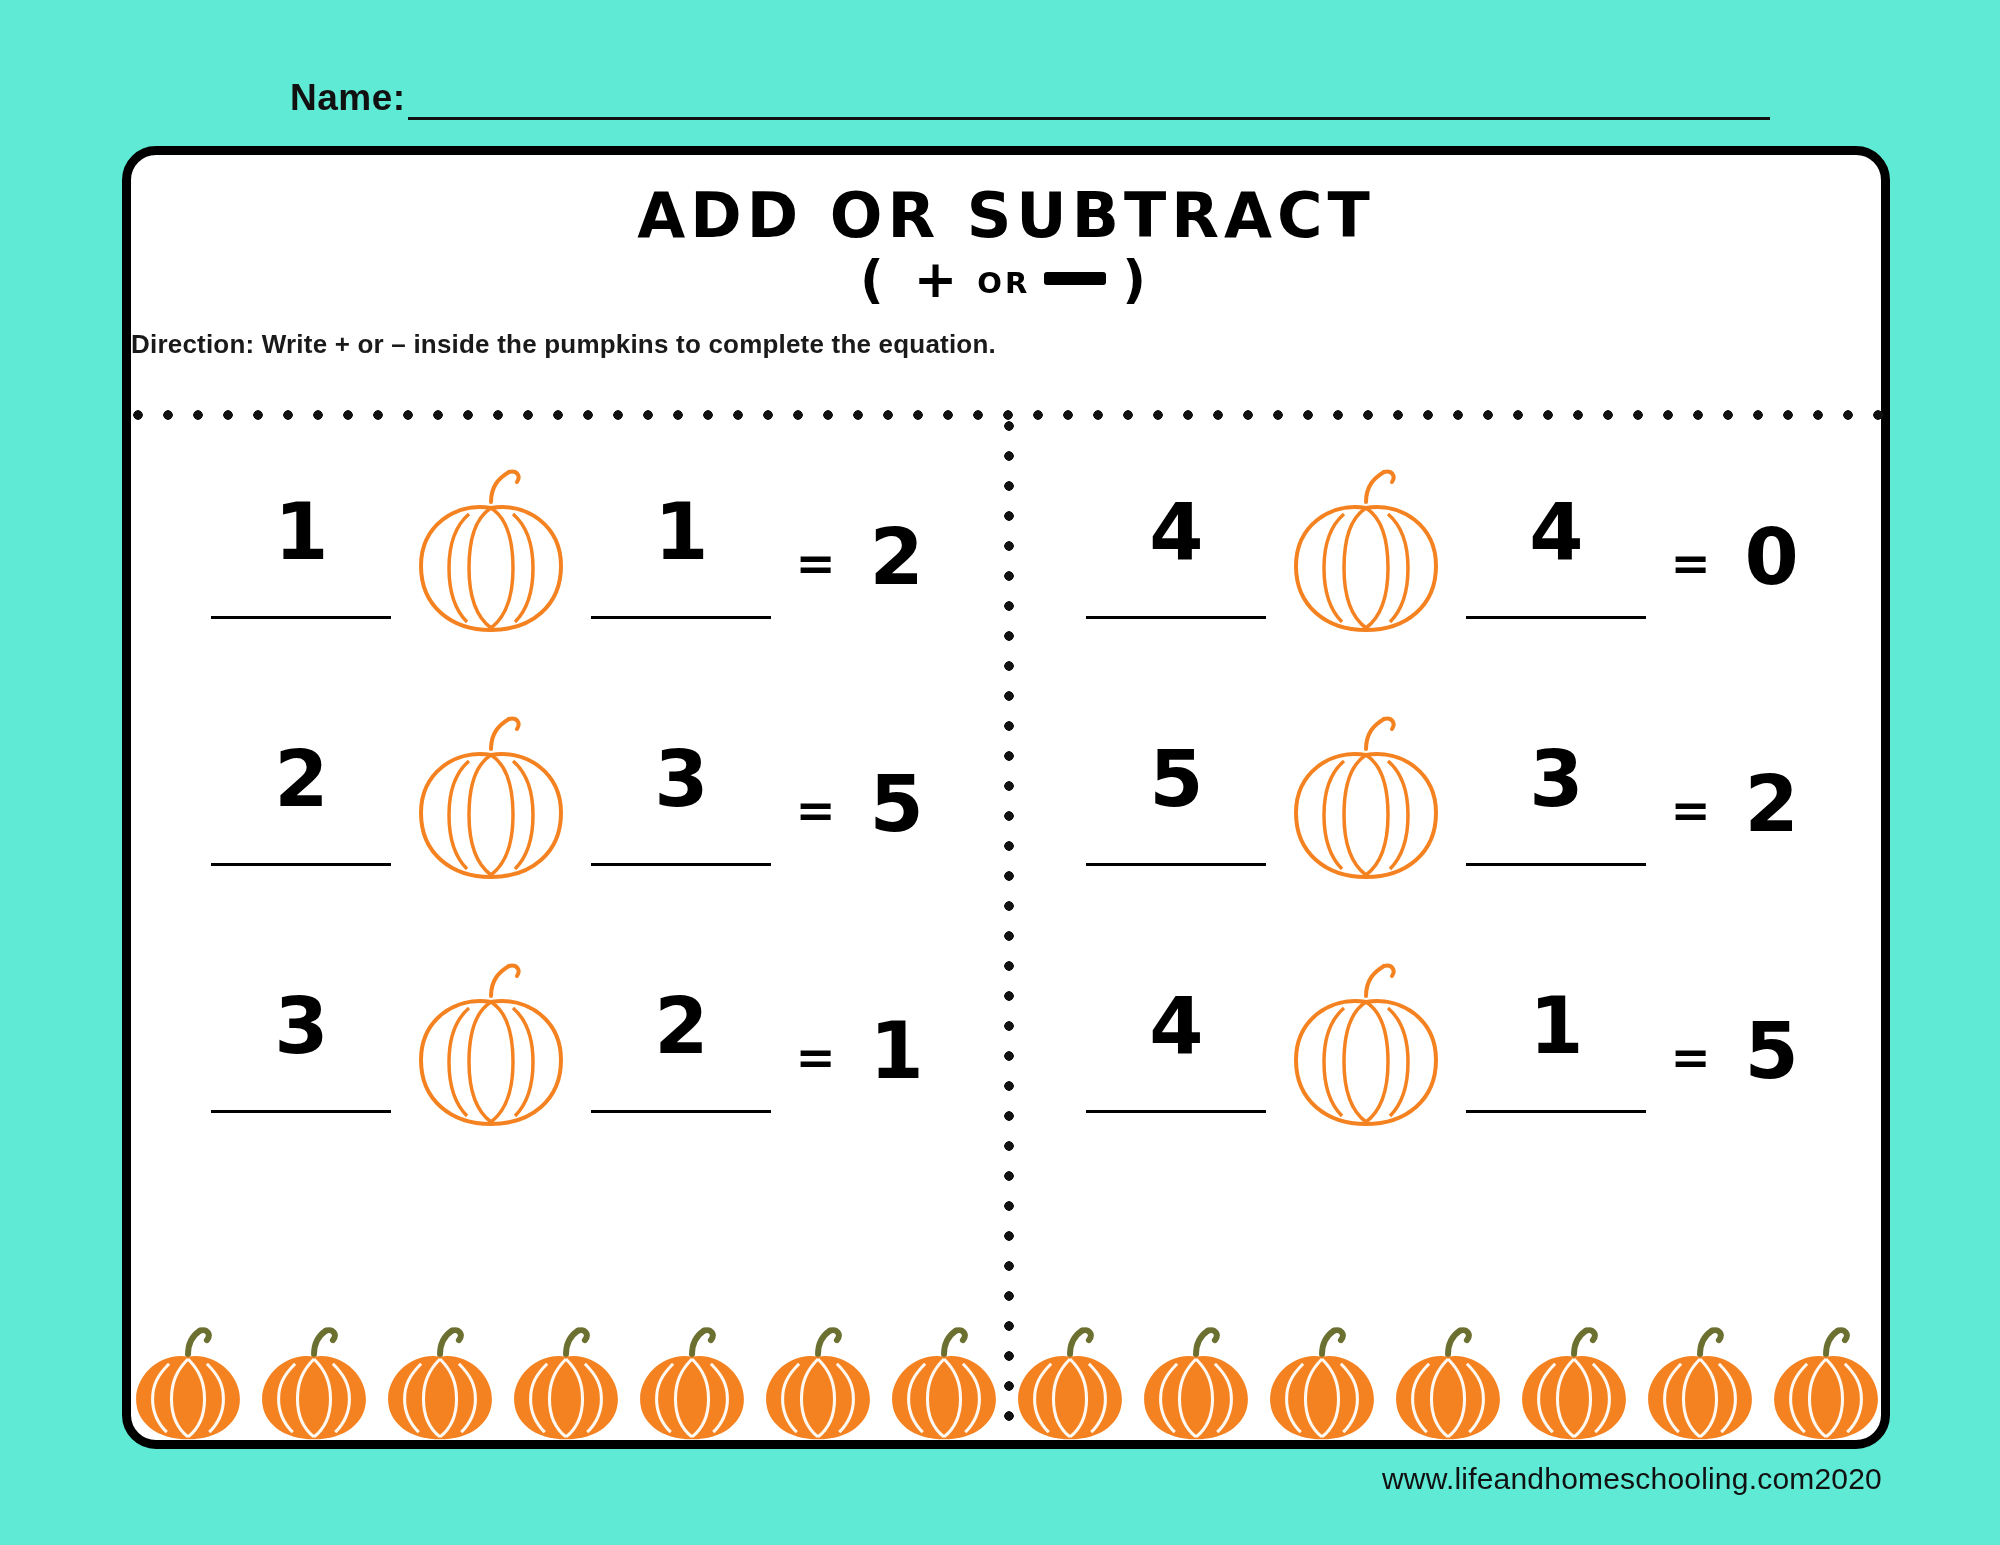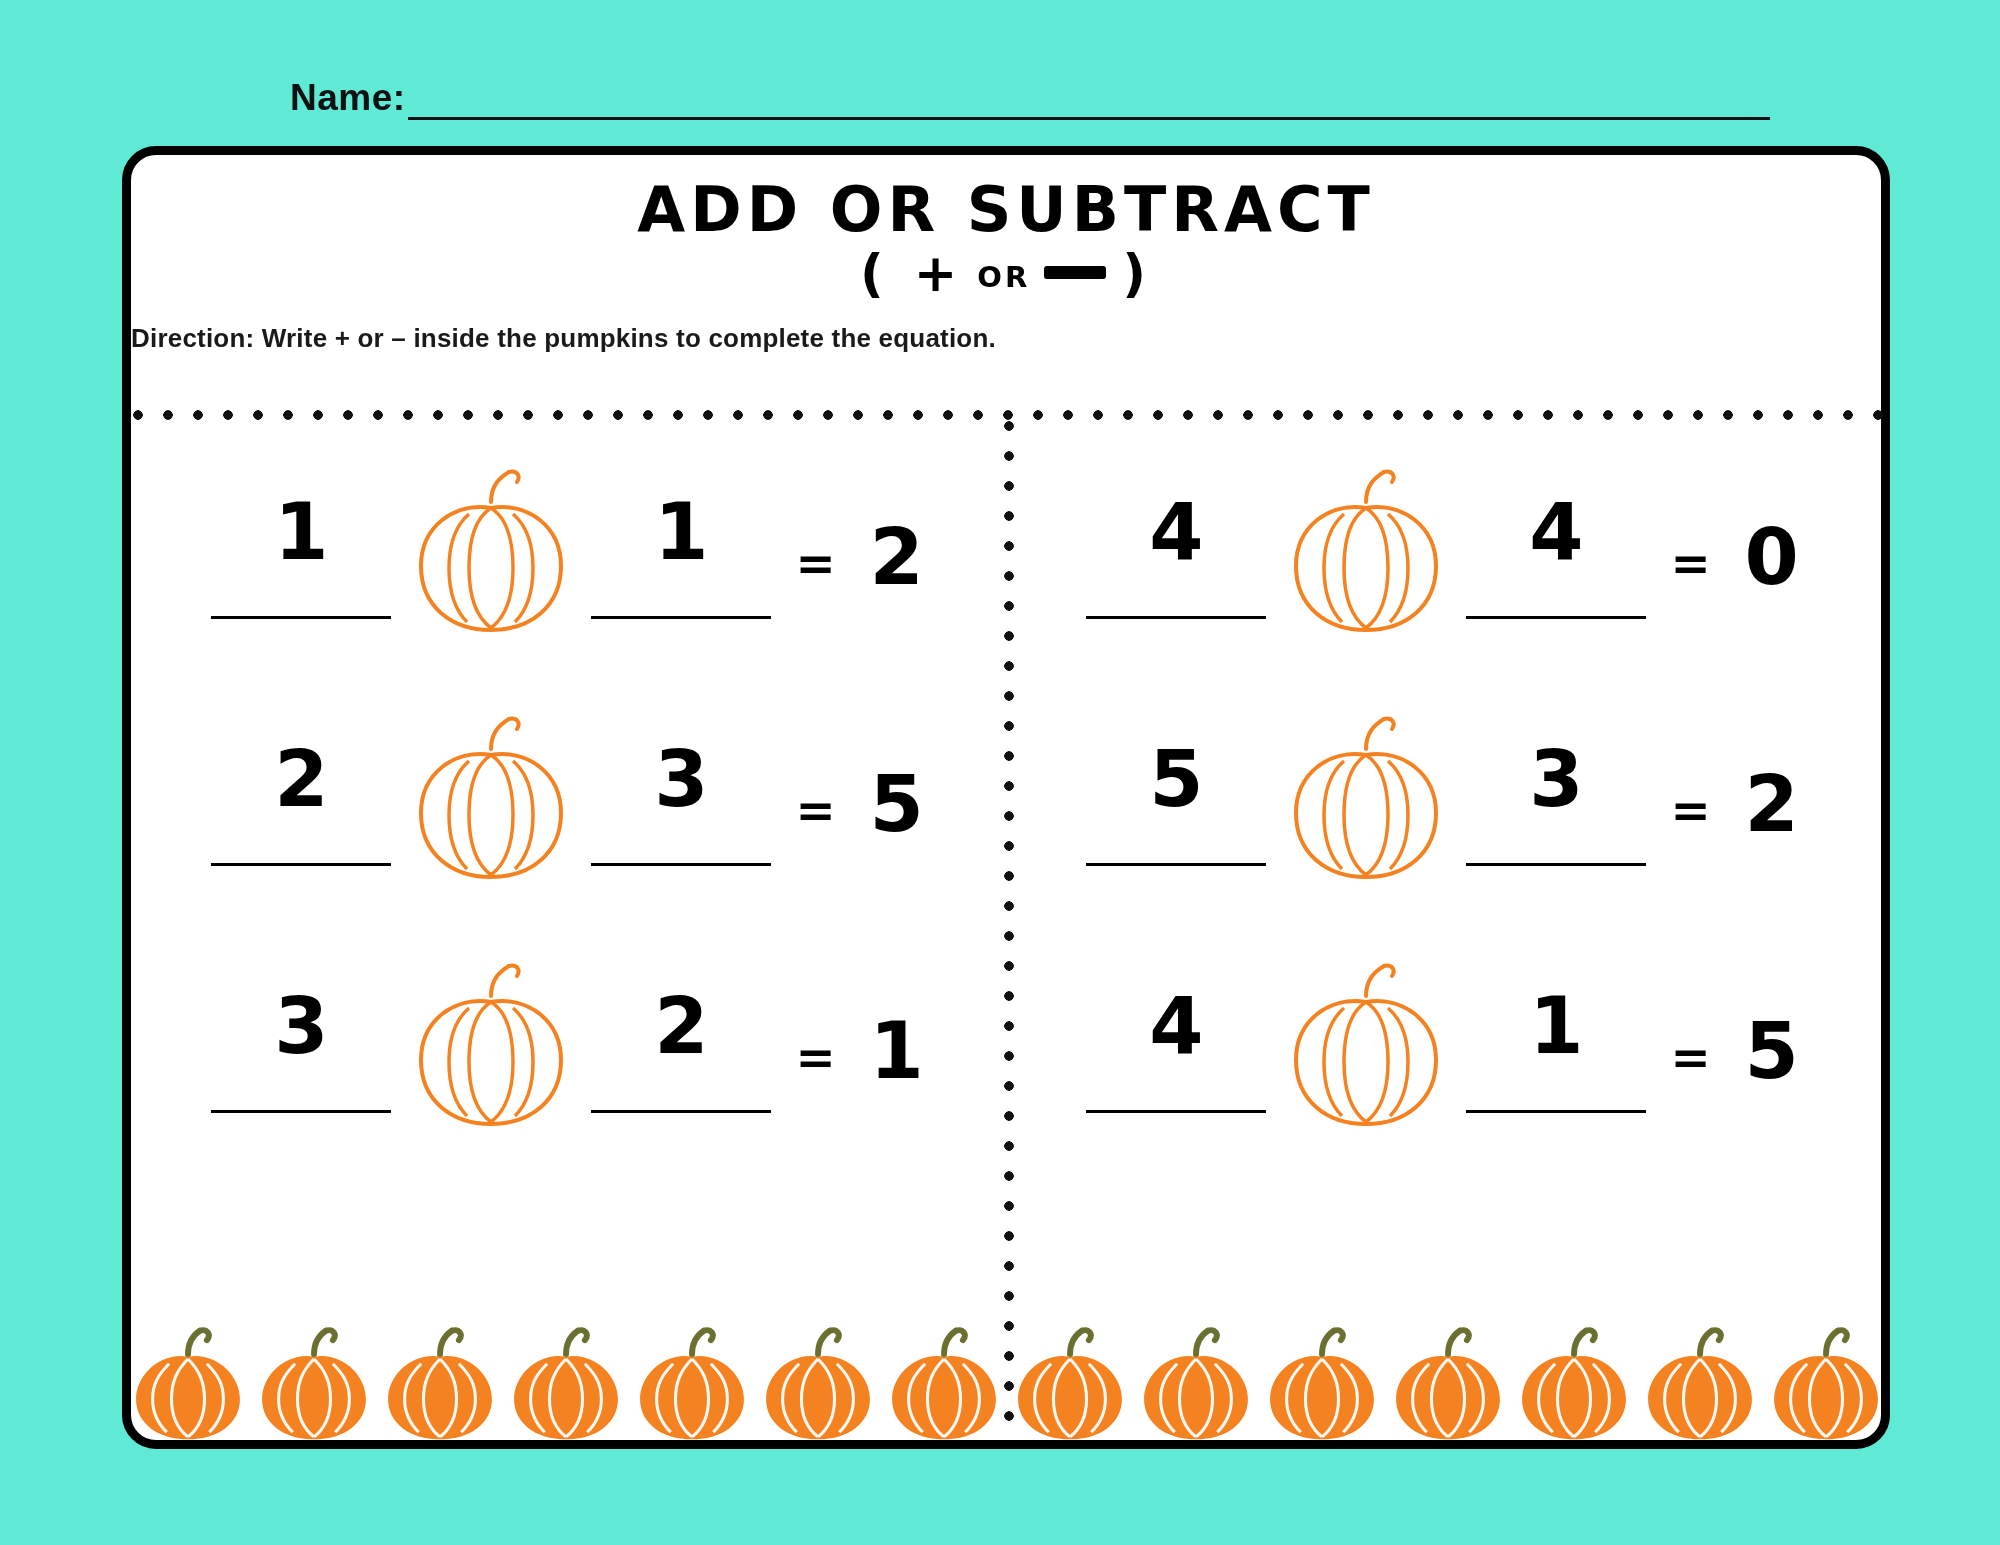--- a/index.html
+++ b/index.html
@@ -51,21 +51,21 @@
     left: 122px;
     top: 146px;
     width: 1768px;
     height: 1303px;
     border: 9px solid #000000;
     border-radius: 34px;
     background: #ffffff;
   }
 
   .title {
-    margin-top: 22px;
+    margin-top: 28px;
     text-align: center;
     font-family: "DejaVu Sans", sans-serif;
     font-weight: bold;
     font-size: 62px;
     letter-spacing: 5px;
     color: #000000;
     line-height: 1.05;
   }
   .subtitle {
     margin-top: 4px;
@@ -505,14 +505,15 @@
           <path d="M50 26 C26 22 6 42 6 62 C6 82 24 96 50 96 C76 96 94 82 94 62 C94 42 74 22 50 26 Z" fill="#F58220"></path>
           <path d="M50 28 C40 38 36 48 36 62 C36 76 40 86 50 94" fill="none" stroke="#ffffff" stroke-width="2.6" opacity="0.95"></path>
           <path d="M50 28 C60 38 64 48 64 62 C64 76 60 86 50 94" fill="none" stroke="#ffffff" stroke-width="2.6" opacity="0.95"></path>
           <path d="M34 32 C24 42 20 50 20 62 C20 74 24 82 32 90" fill="none" stroke="#ffffff" stroke-width="2.6" opacity="0.95"></path>
           <path d="M66 32 C76 42 80 50 80 62 C80 74 76 82 68 90" fill="none" stroke="#ffffff" stroke-width="2.6" opacity="0.95"></path>
         </svg>
       </div>
 
   </div>
 
+  <div class="footer">www.lifeandhomeschooling.com2020</div>
 
 </div>
 
 </body></html>

